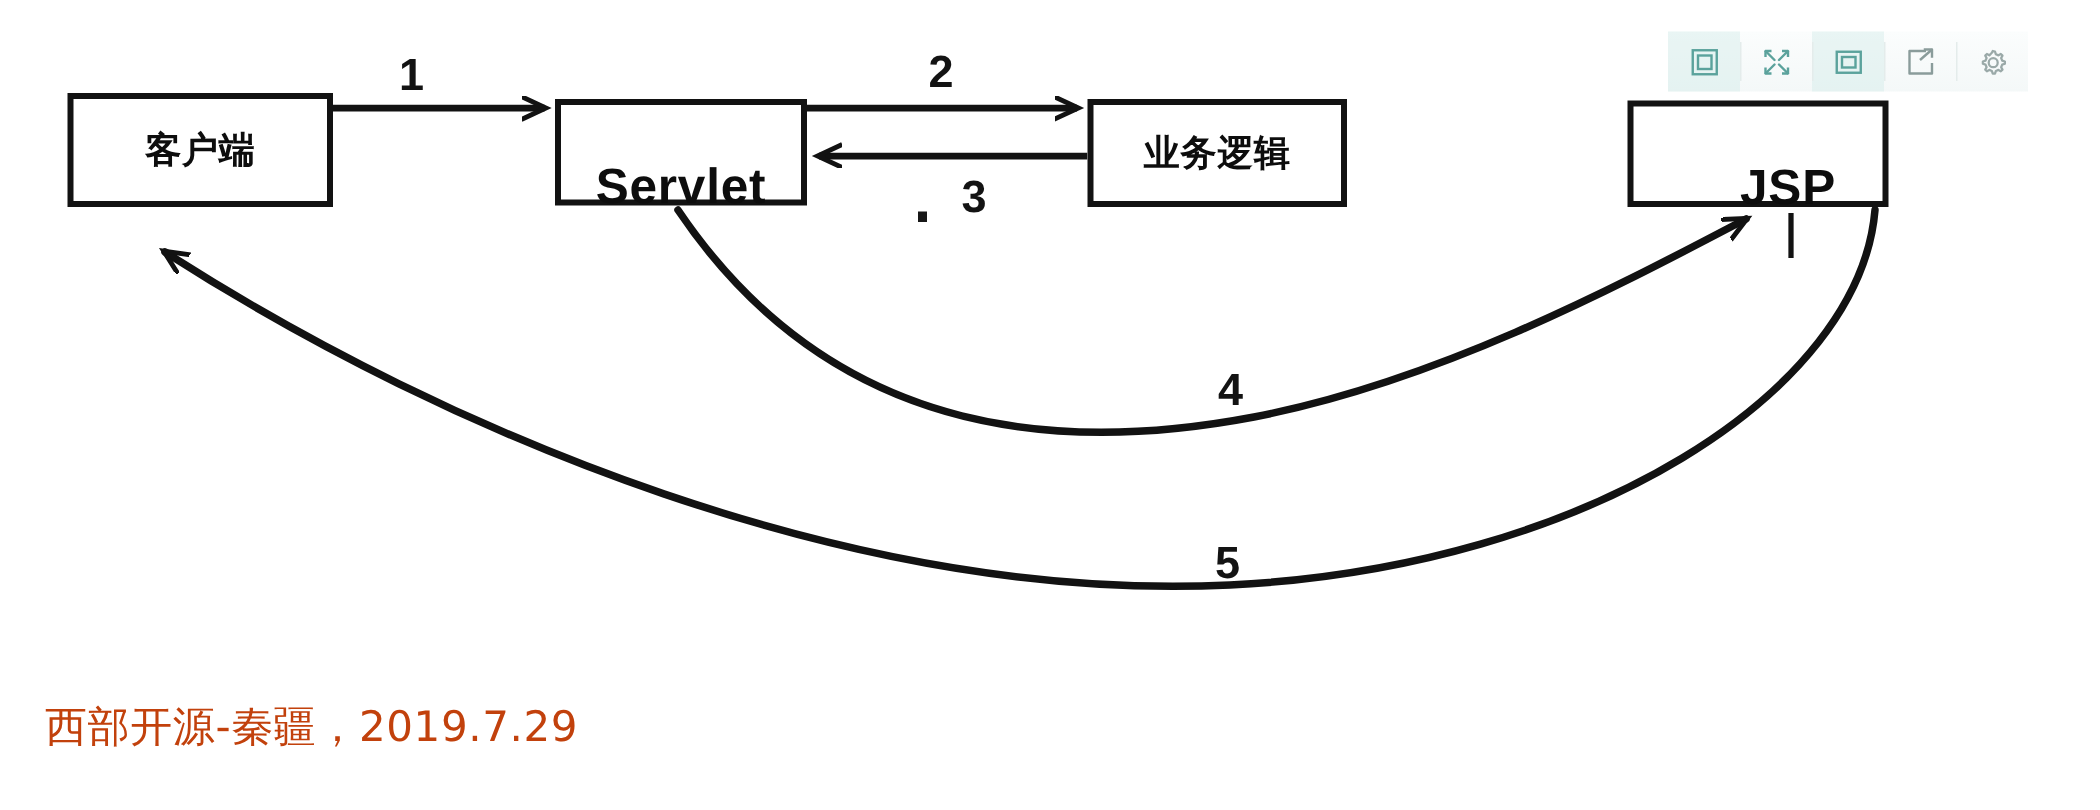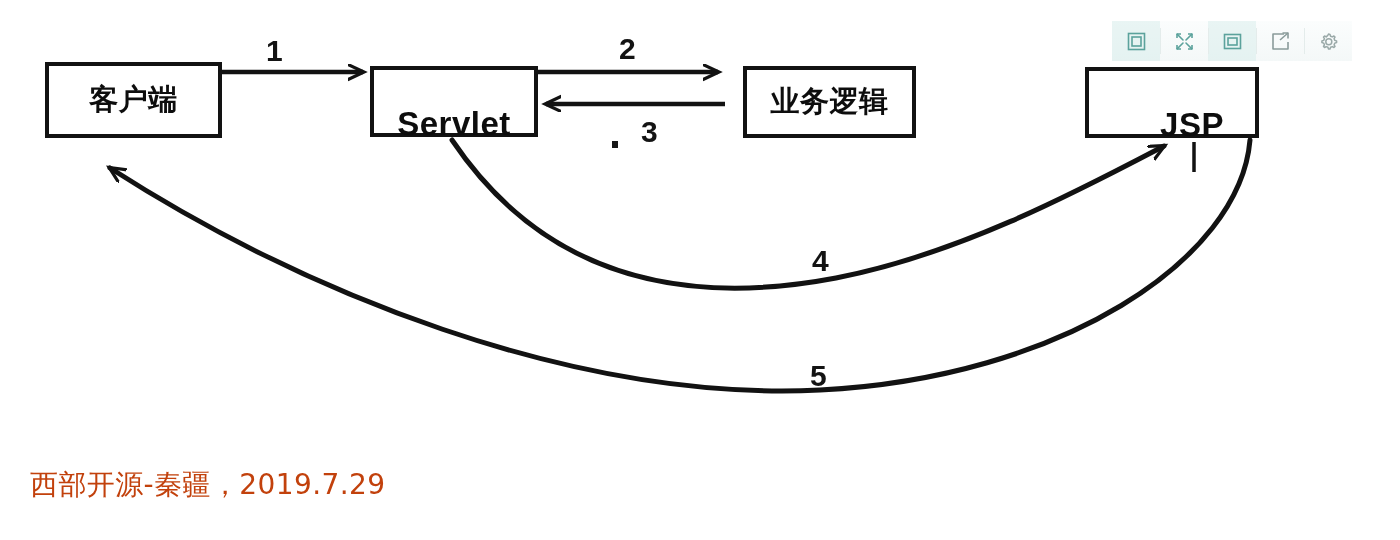--- a/index.html
+++ b/index.html
@@ -45,31 +45,31 @@
     z-index: 3;
   }
   .node-label {
     font-weight: bold;
     color: #0d0d0d;
     white-space: nowrap;
     letter-spacing: 0.5px;
   }
   .node-cn .node-label {
     font-family: "DejaVu Sans", "Liberation Sans", sans-serif;
-    font-size: 29px;
+    font-size: 24px;
   }
   .node-en .node-label {
     font-family: "Liberation Sans", "DejaVu Sans", sans-serif;
     font-size: 33px;
     margin-top: 44px;
   }
 
   #node-client  { left: 45px;   top: 62px;  width: 177px; height: 76px; }
   #node-servlet { left: 370px;  top: 66px;  width: 168px; height: 71px; }
-  #node-logic   { left: 725px;  top: 66px;  width: 173px; height: 72px; margin-left: 18px; }
+  #node-logic   { left: 725px;  top: 66px;  width: 173px; height: 72px; }
   #node-jsp     { left: 1085px; top: 67px;  width: 174px; height: 71px; padding-left: 40px; }
 
   
   .edge-label {
     position: absolute;
     font-family: "Liberation Sans", "DejaVu Sans", sans-serif;
     font-size: 30px;
     font-weight: bold;
     color: #131313;
     z-index: 4;

